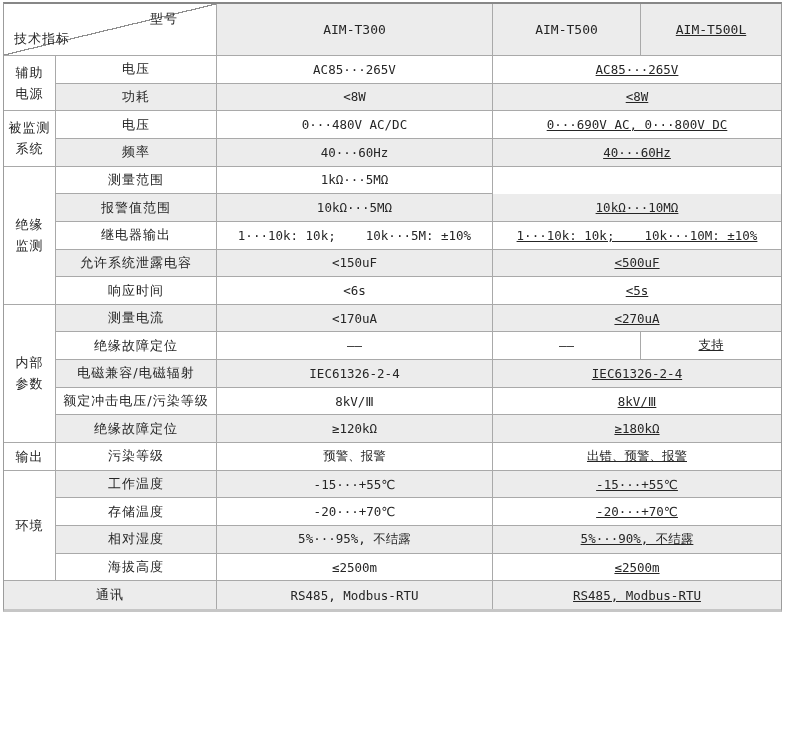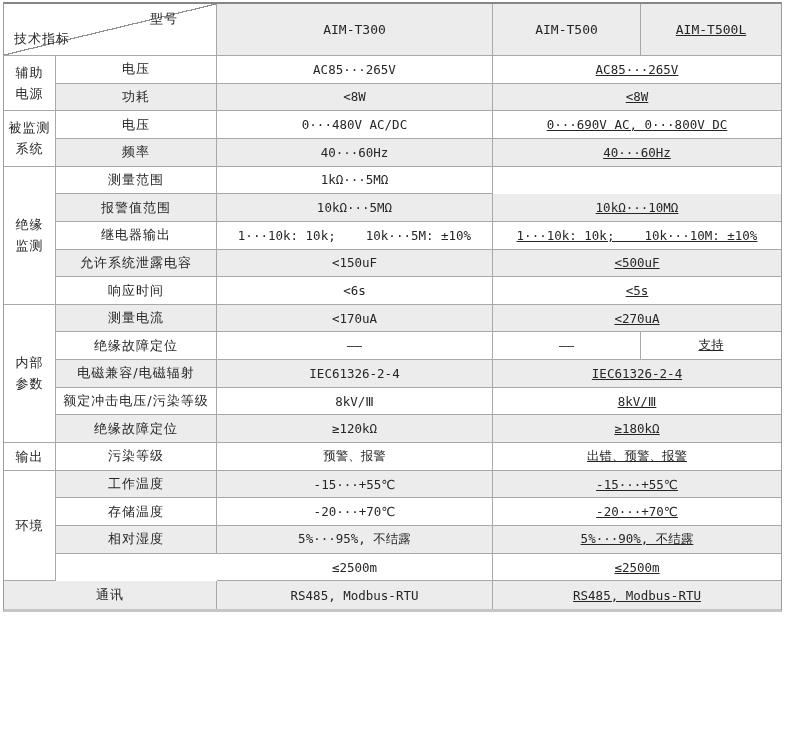--- a/index.html
+++ b/index.html
@@ -157,20 +157,21 @@
   <div class="cell val g er" style="grid-area:17/4/18/6">-15···+55℃</div>
 
   <div class="cell lbl" style="grid-area:18/2/19/3">存储温度</div>
   <div class="cell val" style="grid-area:18/3/19/4">-20···+70℃</div>
   <div class="cell val er" style="grid-area:18/4/19/6">-20···+70℃</div>
 
   <div class="cell lbl g" style="grid-area:19/2/20/3">相对湿度</div>
   <div class="cell val g" style="grid-area:19/3/20/4">5%···95%, 不结露</div>
   <div class="cell val g er" style="grid-area:19/4/20/6">5%···90%, 不结露</div>
 
+  <div class="cell lbl" style="grid-area:20/2/21/3">海拔高度</div>
   <div class="cell val" style="grid-area:20/3/21/4">≤2500m</div>
   <div class="cell val er" style="grid-area:20/4/21/6">≤2500m</div>
 
   <div class="cell lbl g eb" style="grid-area:21/1/22/3">通讯</div>
   <div class="cell val g eb" style="grid-area:21/3/22/4">RS485, Modbus-RTU</div>
   <div class="cell val g er eb" style="grid-area:21/4/22/6">RS485, Modbus-RTU</div>
 
 </div>
 
 </body></html>

